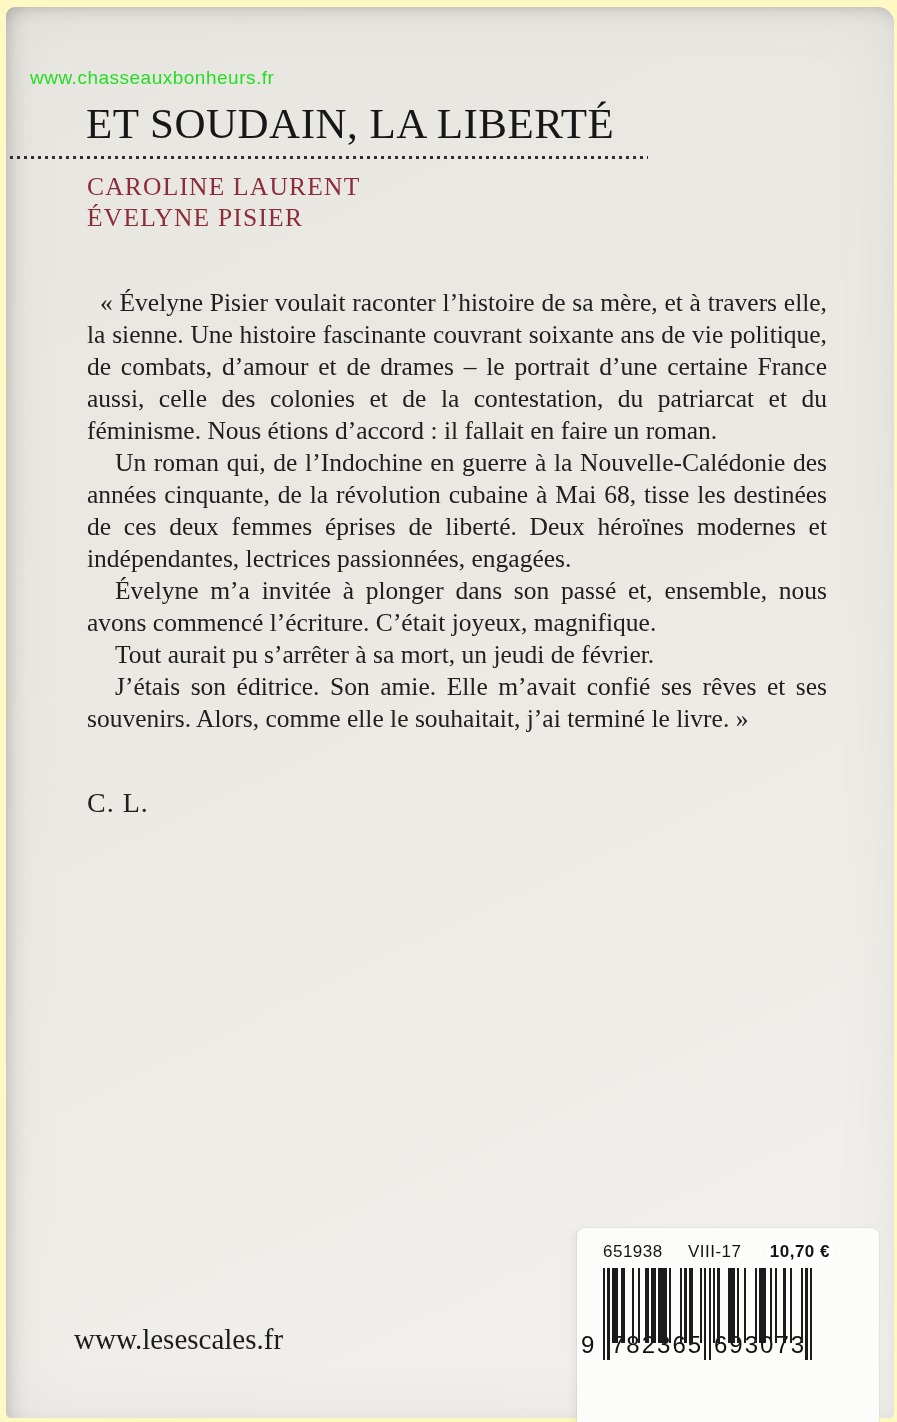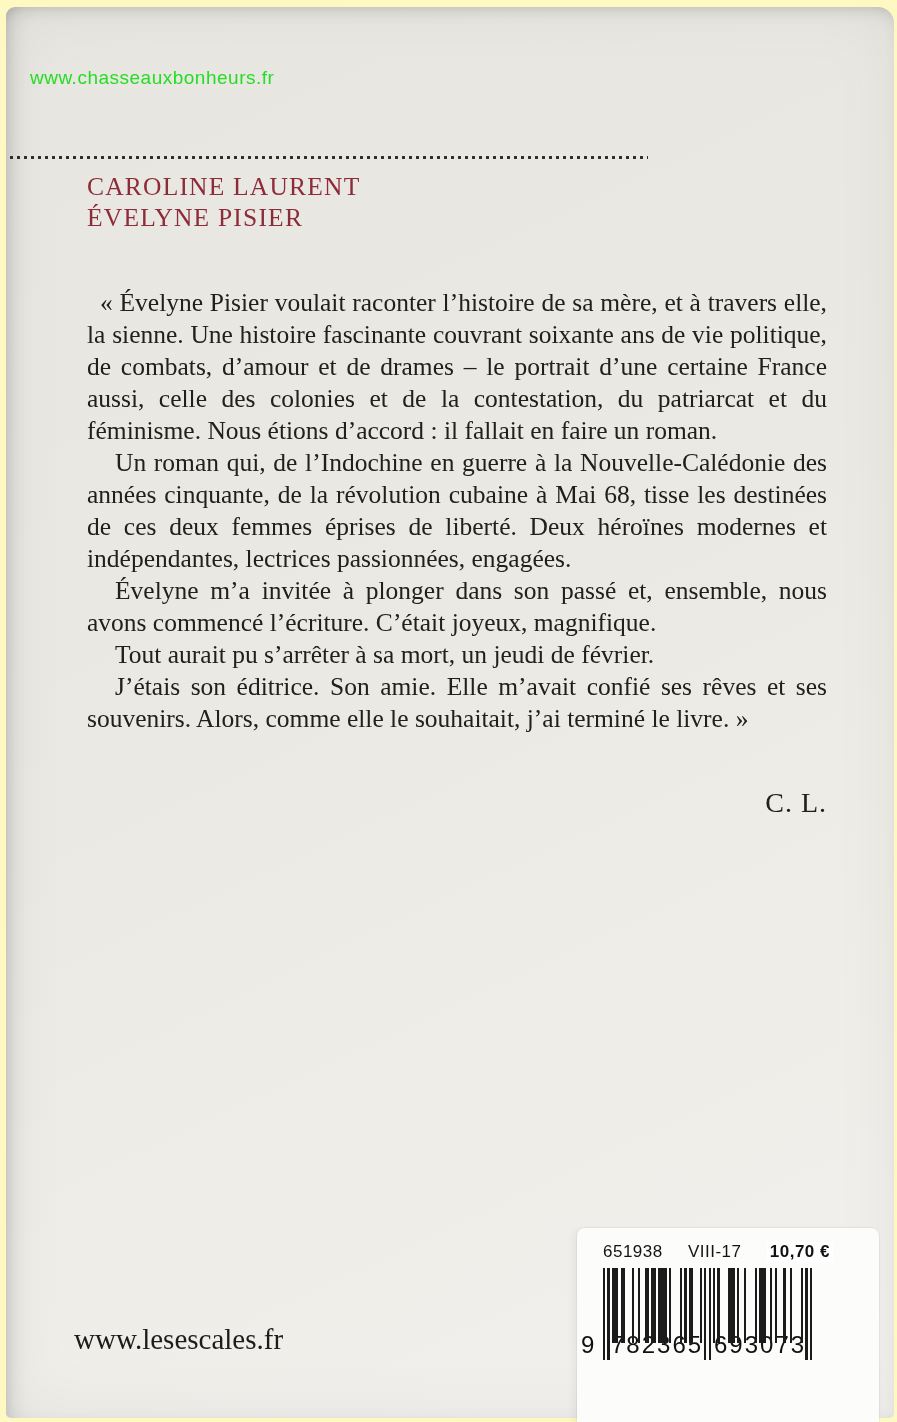--- a/index.html
+++ b/index.html
@@ -26,21 +26,21 @@
     background-image:radial-gradient(circle,#2c2c2c 1.4px,rgba(0,0,0,0) 1.7px);
     background-size:7px 7px;background-repeat:repeat-x;background-position:0 50%;
   }
   .authors{position:absolute;left:81px;top:164px;line-height:31px;font-size:25.5px;letter-spacing:1.2px;}
   .blurb{
     position:absolute;left:81px;top:280px;width:740px;
     font-size:25.5px;line-height:32px;color:#20201f;text-align:justify;
   }
   .blurb p{margin:0;text-indent:28px;}
   .blurb p.opening{text-indent:13px;}
-  .signature{position:absolute;left:81px;top:780px;width:740px;text-align:right;font-size:28px;color:#20201f;letter-spacing:1px;}
+  .signature{position:absolute;left:81px;top:780px;width:740px;font-size:28px;color:#20201f;letter-spacing:1px;}
   .publisher{position:absolute;left:68px;top:1316px;font-size:29px;color:#1c1c1c;}
   .barcode-box{
     position:absolute;left:571px;top:1221px;width:302px;height:216px;
     background:#fcfcfb;border-radius:8px;
     box-shadow:0 0 0 1px rgba(0,0,0,.04), -4px 2px 8px rgba(0,0,0,.05);
     font-family:"Liberation Sans",sans-serif;color:#131313;
   }
   .bc-meta{
     position:absolute;left:26px;top:14px;width:230px;
     display:flex;justify-content:space-between;align-items:baseline;
@@ -58,20 +58,21 @@
   .ean-g2{left:109px;}
 </style>
 </head>
 <body>
 
 <div class="photo">
   <div class="cover">
 
     <div class="watermark" style="color: rgb(36, 221, 36);">www.chasseauxbonheurs.fr</div>
 
+    <div class="title">ET SOUDAIN, LA LIBERTÉ</div>
 
     <div class="dotted-rule"></div>
 
     <div class="authors" style="color: rgb(142, 43, 57);">
       <div>CAROLINE LAURENT</div>
       <div>ÉVELYNE PISIER</div>
     </div>
 
     <div class="blurb">
         <p class="opening">« Évelyne Pisier voulait raconter l’histoire de sa mère, et à travers elle, la sienne. Une histoire fascinante couvrant soixante ans de vie politique, de combats, d’amour et de drames – le portrait d’une certaine France aussi, celle des colonies et de la contestation, du patriarcat et du féminisme. Nous étions d’accord : il fallait en faire un roman.</p>

